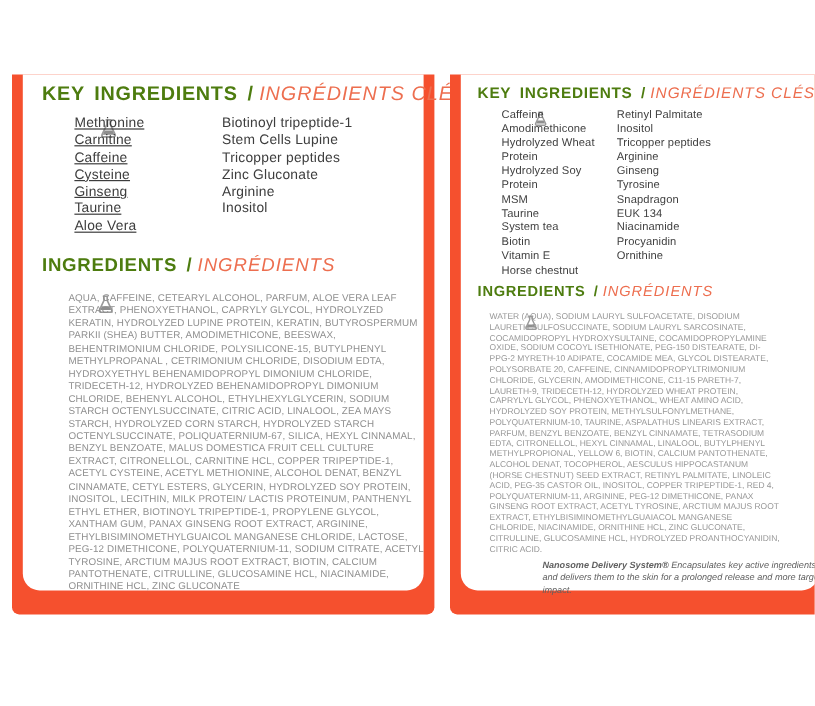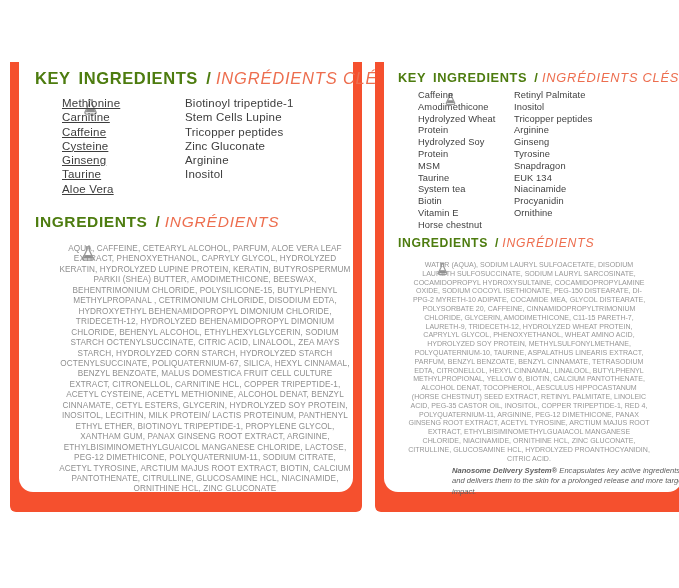--- a/index.html
+++ b/index.html
@@ -23,21 +23,21 @@
   .lp-h2{font-size:15.5px;}
   .lp-key{font-size:11.5px;line-height:14.3px;color:#3d3d3d;letter-spacing:.2px;}
   .lp-para{font-size:8.2px;line-height:10.45px;color:#8f8f8f;letter-spacing:.1px;}
   
   .rp-h1{font-size:12.8px;}
   .rp-h2{font-size:12.2px;}
   .rp-key{font-size:9.3px;line-height:11.8px;color:#3f3f3f;letter-spacing:.1px;}
   .rp-para{font-size:7.05px;line-height:8.8px;color:#979797;}
   .keylist{list-style:none;margin:0;padding:0;}
   .keylist li{margin:0;padding:0;}
-  .para{margin:0;text-align:center;}
+  .para{margin:0;text-align:left;}
   .footnote{font-size:7.6px;line-height:10.8px;color:#5f5f5f;font-style:italic;}
   .footnote .lead{font-weight:bold;}
   .flask{display:block;}
 </style>
 </head>
 <body>
 
 <div class="canvas">
 
   <section class="panel left">

